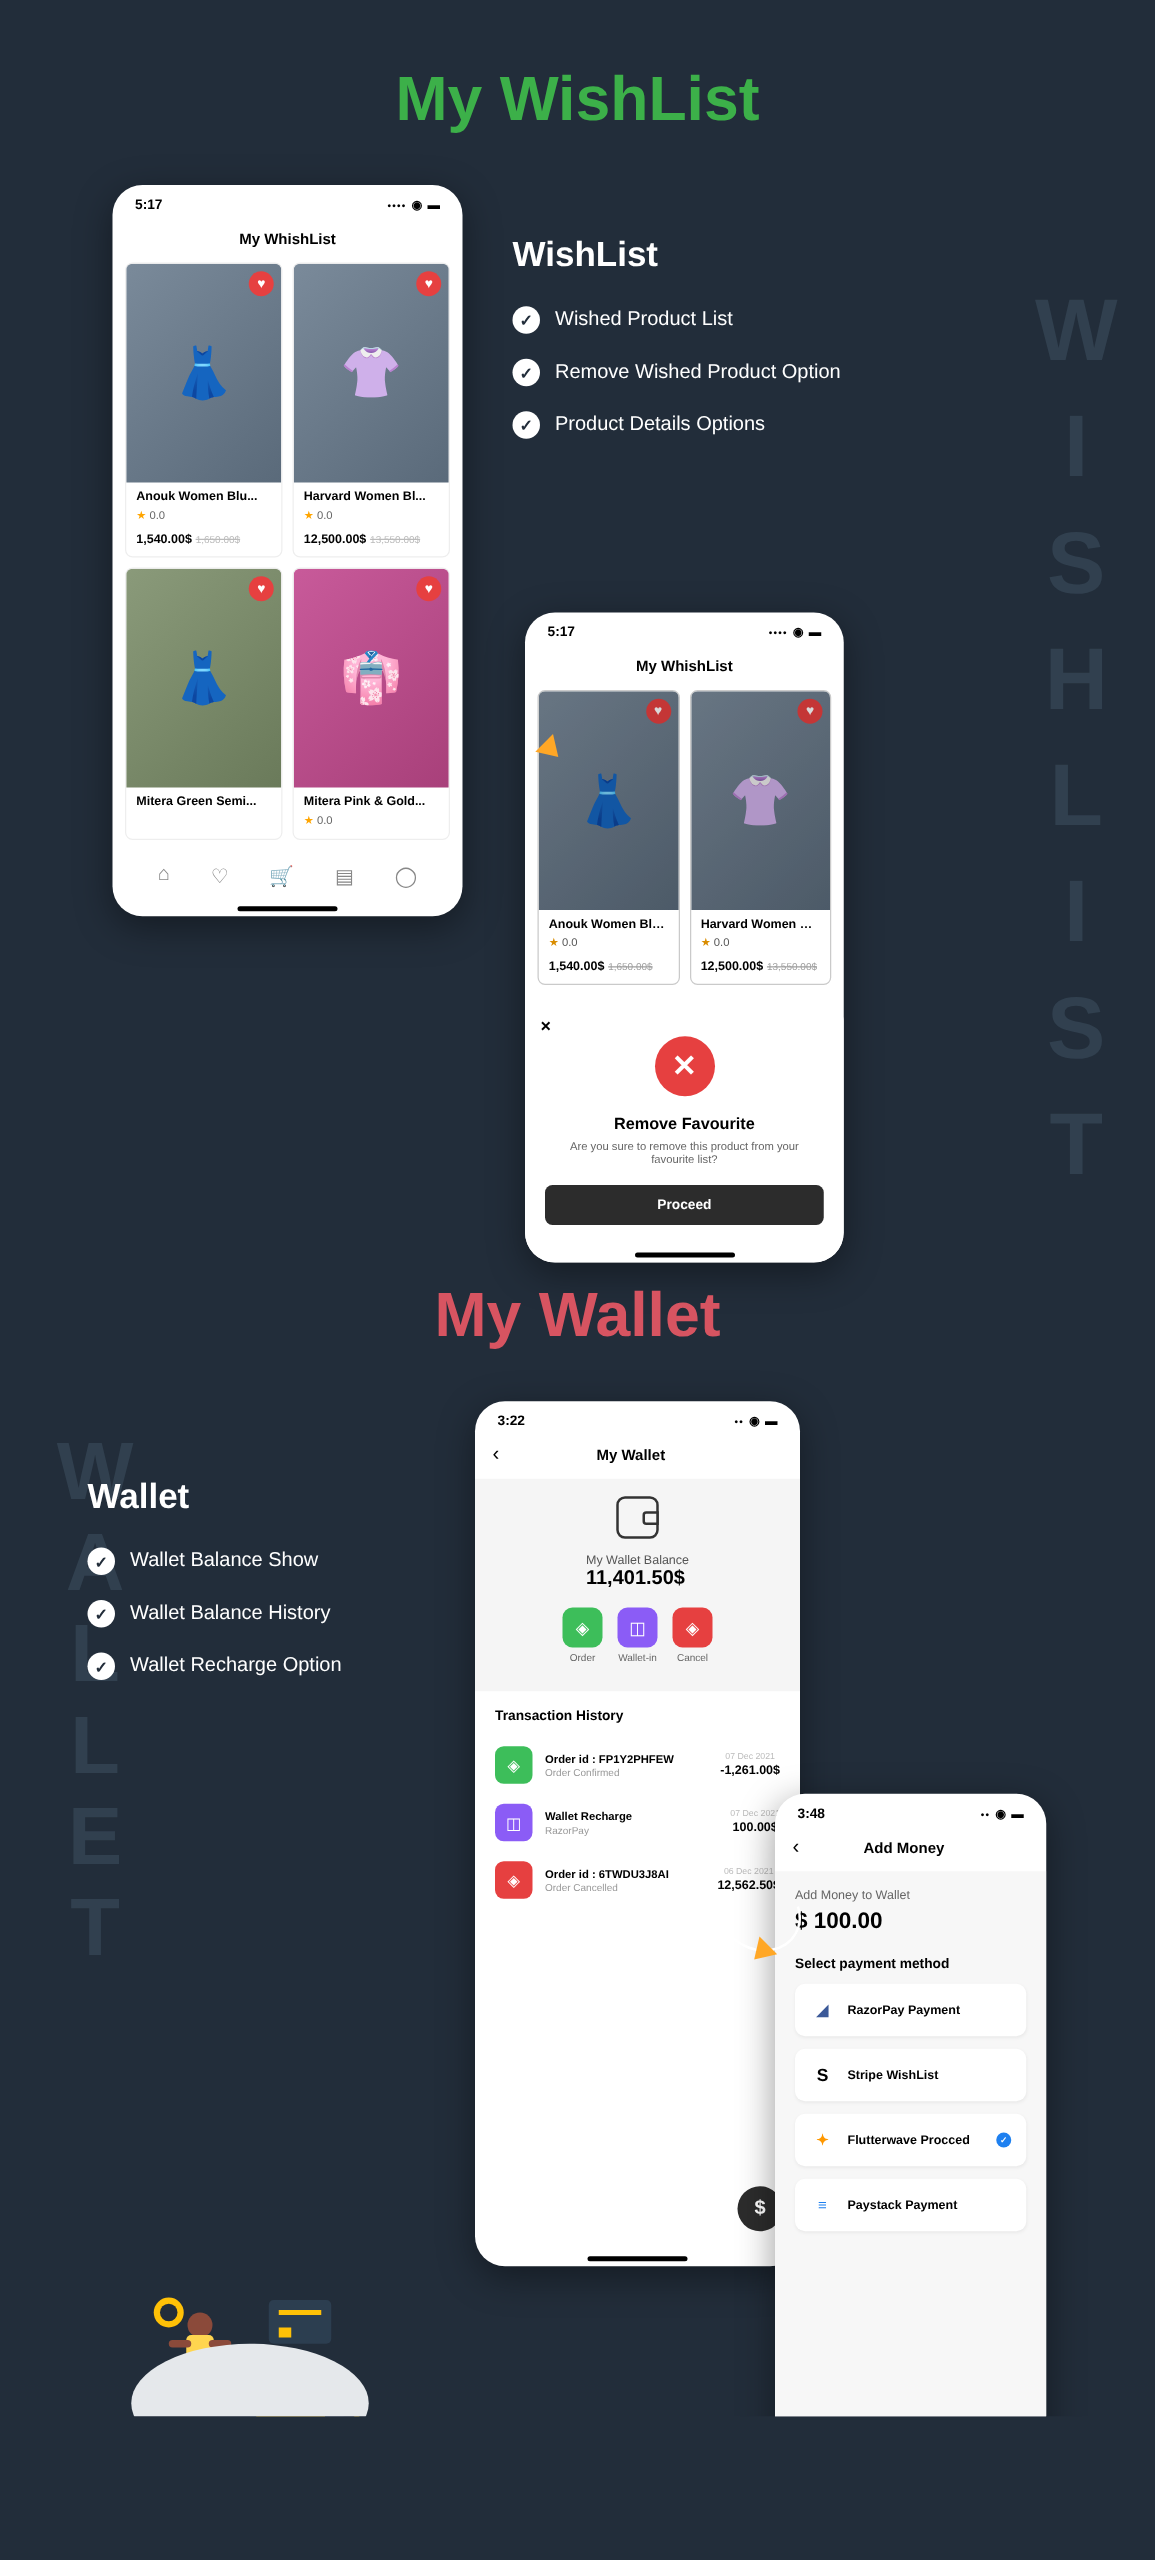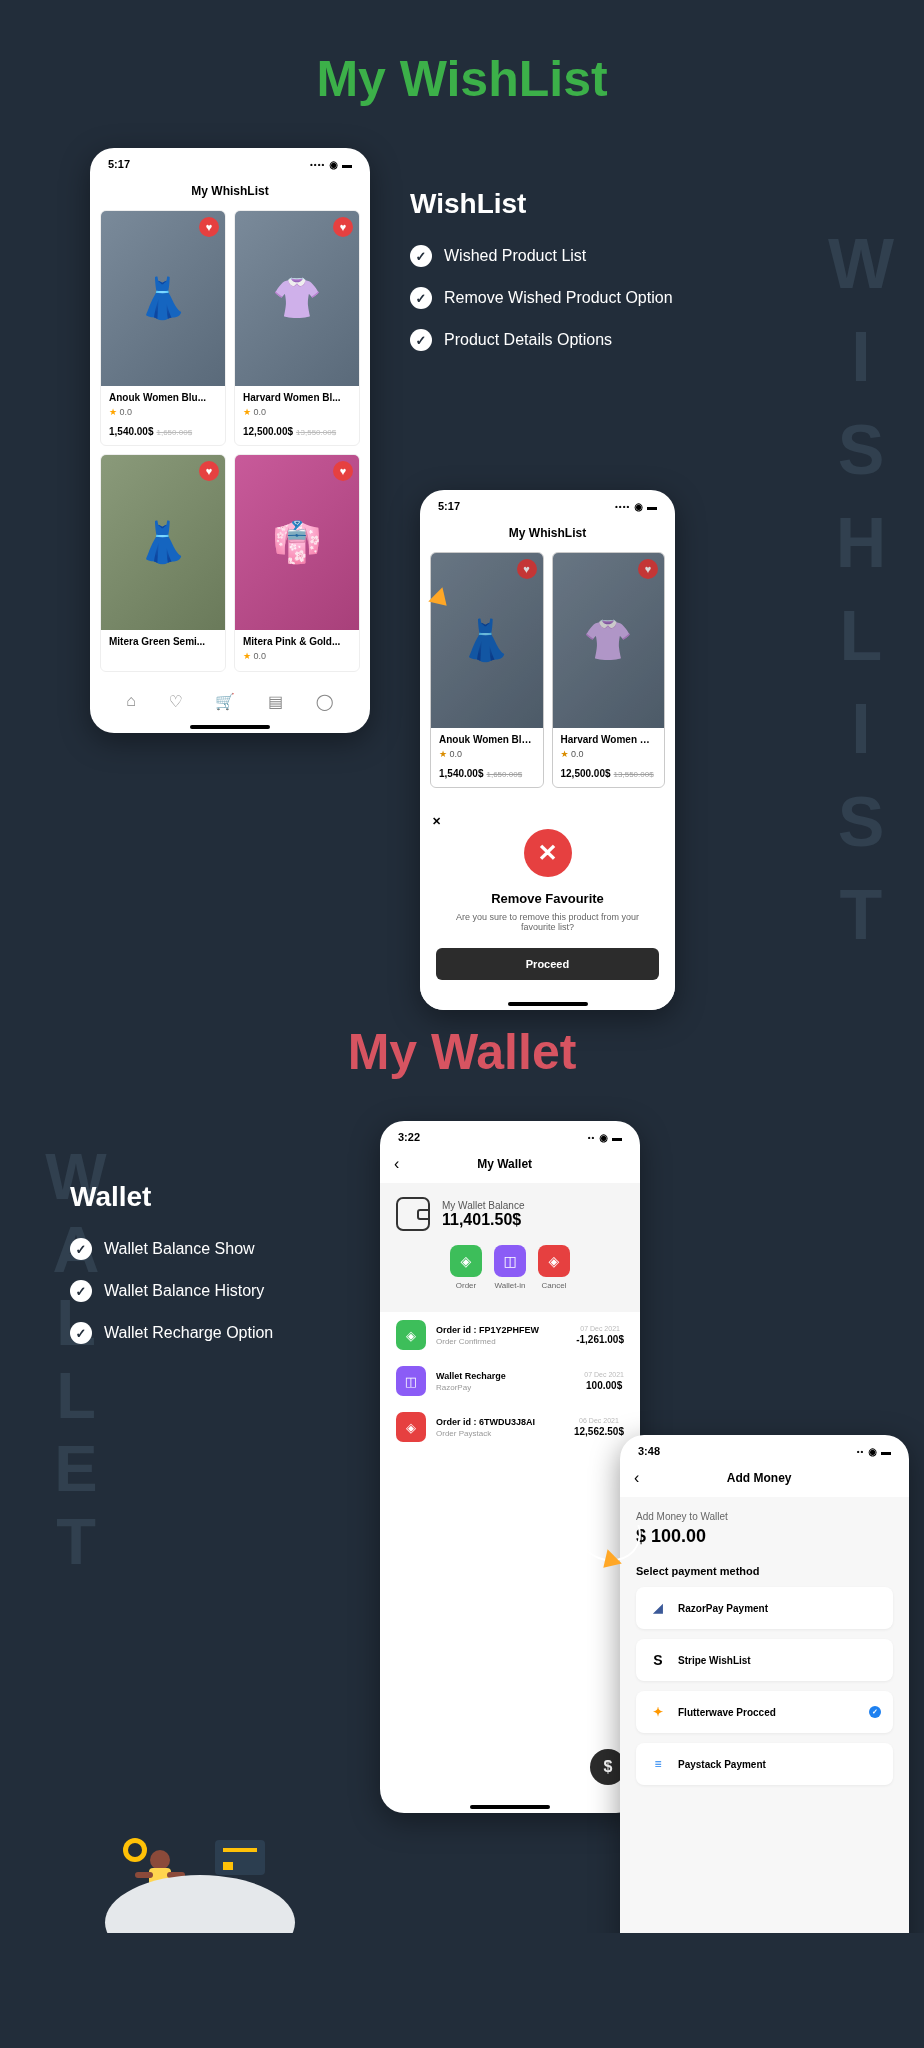--- a/index.html
+++ b/index.html
@@ -82,21 +82,21 @@
 .modal-text { font-size: 9px; color: #666; margin-bottom: 16px; padding: 0 10px; }
 .modal-btn { background: #2C2C2C; color: #fff; padding: 10px; border-radius: 6px; font-size: 11px; font-weight: 600; }
 .wallet-section { position: relative; margin-top: 180px; }
 .wallet-row { display: flex; gap: 30px; padding: 0 70px 0 70px; }
 .wallet-features { width: 280px; padding-top: 0; }
 .wallet-phone1 { width: 260px; height: 692px; background: #fff; border-radius: 24px; position: relative; overflow: hidden; color: #000; box-shadow: 0 8px 30px rgba(0,0,0,0.4); margin-top: -60px; }
 .wallet-header { display: flex; align-items: center; padding: 6px 14px 10px; gap: 8px; }
 .back { font-size: 16px; }
 .wallet-header .t { flex: 1; text-align: center; font-size: 12px; font-weight: 700; }
 .wallet-balance-card { background: #f5f5f5; margin: 0; padding: 14px 16px 16px; }
-.balance-row { display: flex; align-items: center; gap: 12px; }
+.balance-row { display: flex; align-items: center; gap: 12px; flex-direction: column; }
 .wallet-ic { width: 34px; height: 34px; border: 2px solid #333; border-radius: 7px; position: relative; }
 .wallet-ic::after { content:''; position: absolute; right: -2px; top: 10px; width: 9px; height: 7px; border: 2px solid #333; border-radius: 3px 0 0 3px; background: #f5f5f5; }
 .balance-lbl { font-size: 10px; color: #555; }
 .balance-val { font-size: 16px; font-weight: 700; }
 .action-row { display: flex; gap: 12px; justify-content: center; margin: 14px 0 6px; }
 .action-btn { display: flex; flex-direction: column; align-items: center; gap: 4px; }
 .action-ic { width: 32px; height: 32px; border-radius: 8px; display: flex; align-items: center; justify-content: center; color: #fff; font-size: 14px; }
 .ic-green { background: #3DBE5A; }
 .ic-purple { background: #8B5CF6; }
 .ic-red { background: #E64040; }
@@ -104,21 +104,21 @@
 .trans-title { font-size: 11px; font-weight: 700; padding: 14px 16px 10px; }
 .trans-item { display: flex; align-items: center; gap: 10px; padding: 8px 16px; }
 .trans-ic { width: 30px; height: 30px; border-radius: 7px; display: flex; align-items: center; justify-content: center; color: #fff; font-size: 13px; flex-shrink: 0; }
 .trans-info { flex: 1; }
 .trans-id { font-size: 9px; font-weight: 700; }
 .trans-status { font-size: 8px; color: #999; margin-top: 2px; }
 .trans-right { text-align: center; }
 .trans-date { font-size: 7px; color: #bbb; }
 .trans-amt { font-size: 10px; font-weight: 700; margin-top: 2px; }
 .fab { position: absolute; bottom: 28px; right: 14px; width: 36px; height: 36px; background: #2C2C2C; border-radius: 50%; color: #fff; display: flex; align-items: center; justify-content: center; font-size: 16px; font-weight: 700; }
-.wallet-phone2 { position: absolute; left: 620px; top: 25px; width: 289px; height: 560px; background: #fff; border-radius: 24px; overflow: hidden; color: #000; box-shadow: 0 8px 30px rgba(0,0,0,0.4); }
+.wallet-phone2 { position: absolute; left: 620px; top: 25px; width: 217px; height: 560px; background: #fff; border-radius: 24px; overflow: hidden; color: #000; box-shadow: 0 8px 30px rgba(0,0,0,0.4); }
 .add-money-body { background: #f7f7f7; padding: 14px 16px; height: calc(100% - 60px); position: relative; }
 .am-label { font-size: 10px; color: #666; }
 .am-amount { font-size: 18px; font-weight: 700; margin-top: 4px; }
 .spm { font-size: 11px; font-weight: 700; margin: 18px 0 10px; }
 .pay-opt { background: #fff; border-radius: 8px; padding: 13px 14px; margin-bottom: 10px; display: flex; align-items: center; gap: 12px; font-size: 10px; font-weight: 600; box-shadow: 0 1px 3px rgba(0,0,0,0.06); position: relative; }
 .pay-ic { width: 16px; height: 16px; display: inline-flex; align-items: center; justify-content: center; font-size: 12px; font-weight: 700; }
 .selected-dot { position: absolute; right: 12px; width: 12px; height: 12px; background: #1E80F0; border-radius: 50%; display: flex; align-items: center; justify-content: center; color: #fff; font-size: 7px; }
 .proceed-btn { position: absolute; bottom: 24px; left: 16px; right: 16px; background: #1E80F0; color: #fff; text-align: center; padding: 11px; border-radius: 4px; font-size: 11px; font-weight: 600; }
 .illustration { position: absolute; left: 105px; top: 1790px; width: 190px; height: 190px; }
 .illus-bg { width: 190px; height: 95px; background: #E5E8EB; border-radius: 50%; position: absolute; bottom: 10px; }
@@ -320,20 +320,21 @@
         <div class="action-btn">
             <div class="action-ic ic-purple">◫</div>
             <div class="action-lbl">Wallet-in</div>
           </div>
         <div class="action-btn">
             <div class="action-ic ic-red">◈</div>
             <div class="action-lbl">Cancel</div>
           </div>
       </div>
     </div>
+    <div class="trans-title">Transaction History</div>
     <div class="trans-item">
       <div class="trans-ic ic-green">◈</div>
       <div class="trans-info">
           <div class="trans-id">Order id : FP1Y2PHFEW</div>
           <div class="trans-status">Order Confirmed</div>
         </div>
       <div class="trans-right">
           <div class="trans-date">07 Dec 2021</div>
           <div class="trans-amt">-1,261.00$</div>
         </div>
@@ -346,21 +347,21 @@
         </div>
       <div class="trans-right">
           <div class="trans-date">07 Dec 2021</div>
           <div class="trans-amt">100.00$</div>
         </div>
     </div>
     <div class="trans-item">
       <div class="trans-ic ic-red">◈</div>
       <div class="trans-info">
           <div class="trans-id">Order id : 6TWDU3J8AI</div>
-          <div class="trans-status">Order Paystack</div>
+          <div class="trans-status">Order Cancelled</div>
         </div>
       <div class="trans-right">
           <div class="trans-date">06 Dec 2021</div>
           <div class="trans-amt">12,562.50$</div>
         </div>
     </div>
     <div class="fab">$</div>
     <div class="home-indicator"></div>
   </div>
 </div>

